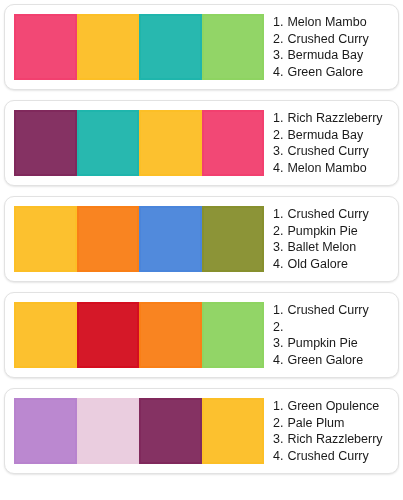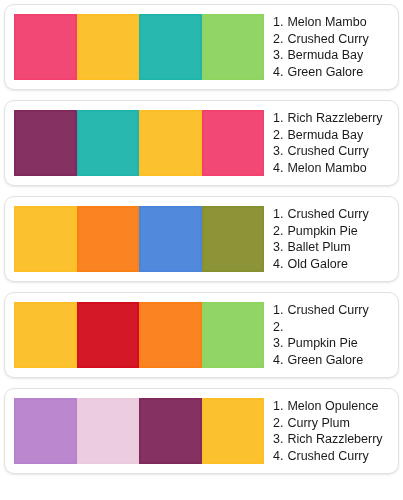--- a/index.html
+++ b/index.html
@@ -146,21 +146,21 @@
         <div class="legend-item">
           <span class="legend-index">1.</span>
           <span class="legend-name">Crushed Curry</span>
         </div>
         <div class="legend-item">
           <span class="legend-index">2.</span>
           <span class="legend-name">Pumpkin Pie</span>
         </div>
         <div class="legend-item">
           <span class="legend-index">3.</span>
-          <span class="legend-name">Ballet Plum</span>
+          <span class="legend-name">Ballet Melon</span>
         </div>
         <div class="legend-item">
           <span class="legend-index">4.</span>
           <span class="legend-name">Old Galore</span>
         </div>
       </div>
     </div>
     <div class="palette-card">
       <div class="swatch-strip">
         <div class="swatch" style="background-color: rgb(252, 191, 38);"></div>
@@ -189,25 +189,25 @@
     <div class="palette-card">
       <div class="swatch-strip">
         <div class="swatch" style="background-color: rgb(184, 131, 206);"></div>
         <div class="swatch" style="background-color: rgb(234, 203, 222);"></div>
         <div class="swatch" style="background-color: rgb(128, 41, 92);"></div>
         <div class="swatch" style="background-color: rgb(252, 191, 38);"></div>
       </div>
       <div class="legend">
         <div class="legend-item">
           <span class="legend-index">1.</span>
-          <span class="legend-name">Melon Opulence</span>
-        </div>
-        <div class="legend-item">
-          <span class="legend-index">2.</span>
-          <span class="legend-name">Curry Plum</span>
+          <span class="legend-name">Green Opulence</span>
+        </div>
+        <div class="legend-item">
+          <span class="legend-index">2.</span>
+          <span class="legend-name">Pale Plum</span>
         </div>
         <div class="legend-item">
           <span class="legend-index">3.</span>
           <span class="legend-name">Rich Razzleberry</span>
         </div>
         <div class="legend-item">
           <span class="legend-index">4.</span>
           <span class="legend-name">Crushed Curry</span>
         </div>
       </div>

